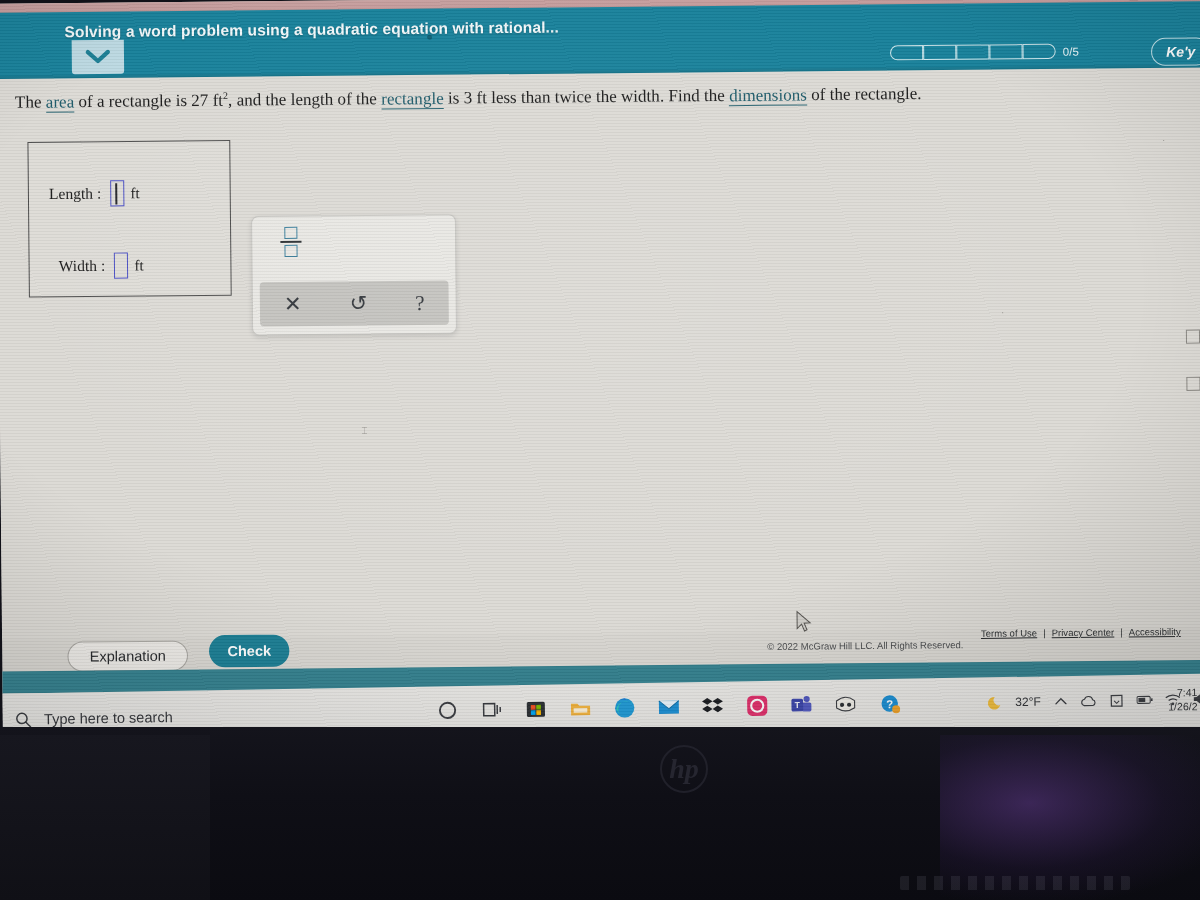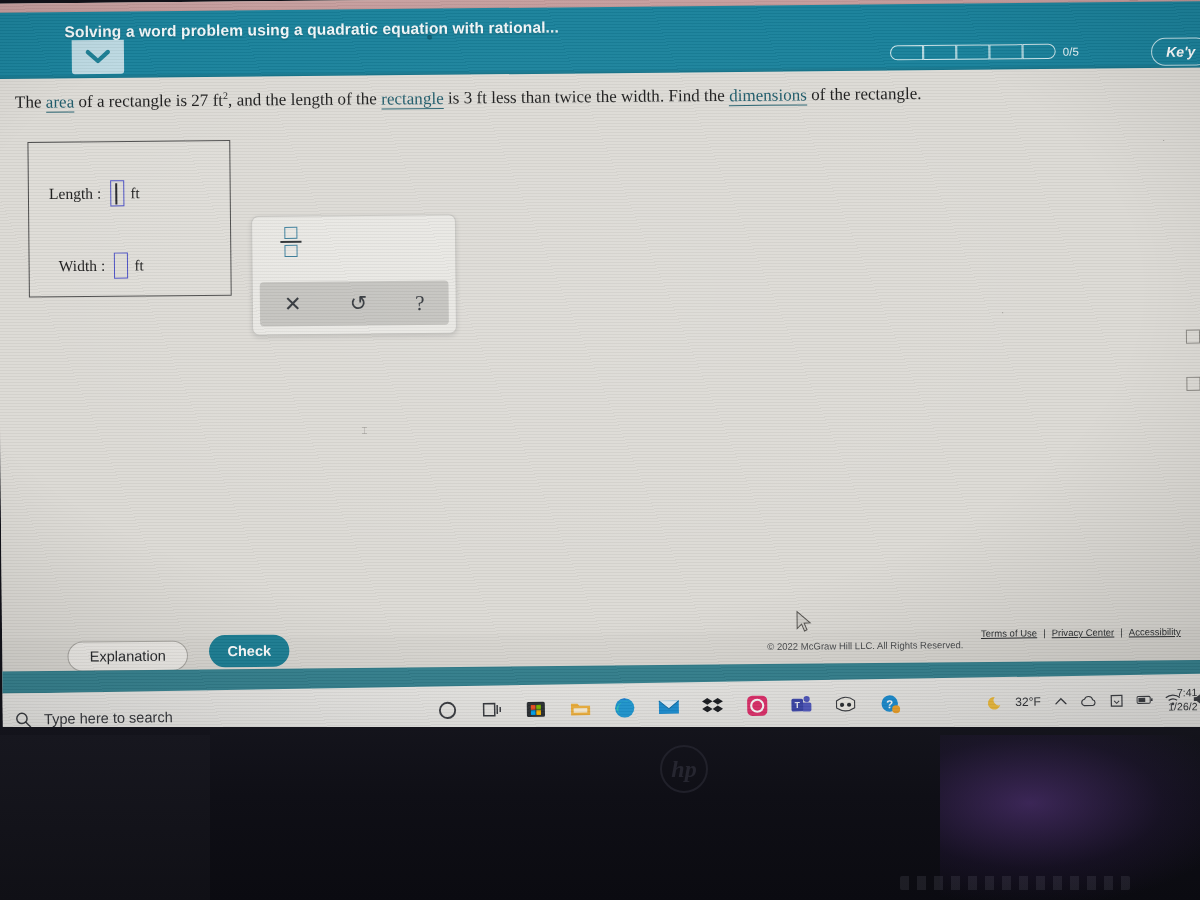--- a/index.html
+++ b/index.html
@@ -390,21 +390,21 @@
   .hp-logo {
     position: absolute;
     left: 660px; top: 745px;
     width: 48px; height: 48px;
     border-radius: 50%;
     border: 2px solid #24242e;
     color: #2a2a35;
     font-family: "Liberation Serif", serif;
     font-style: italic;
     font-weight: bold;
-    font-size: 24px;
+    font-size: 28px;
     display: flex; align-items: center; justify-content: center;
     z-index: 36;
     opacity: .85;
   }
   .purple-glow {
     position: absolute;
     left: 940px; top: 735px;
     width: 300px; height: 170px;
     background: radial-gradient(ellipse at 30% 40%, rgba(96,58,140,0.55) 0%, rgba(50,30,80,0.25) 45%, rgba(0,0,0,0) 72%);
     z-index: 36;

